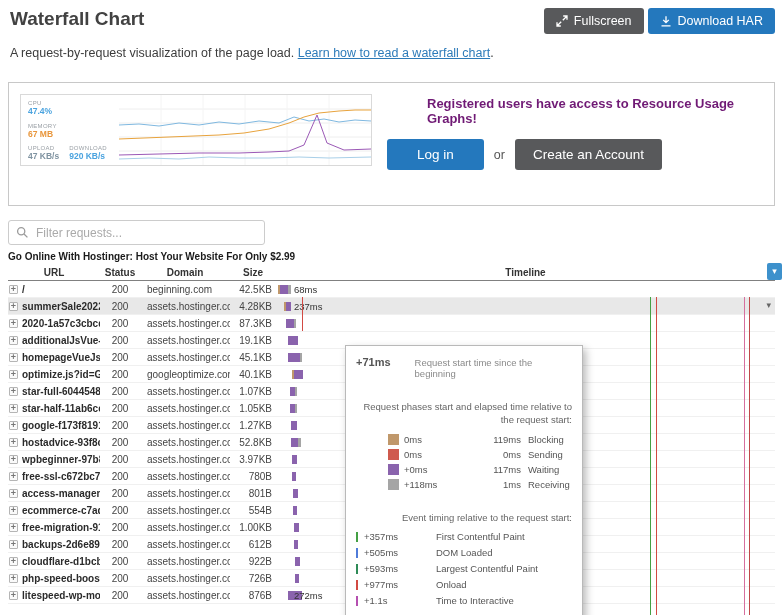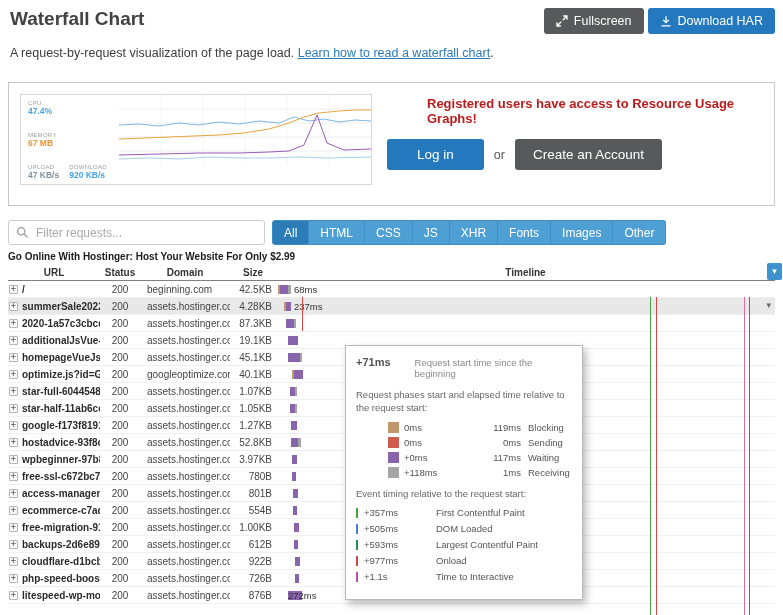--- a/index.html
+++ b/index.html
@@ -13,30 +13,30 @@
   .top-actions { display:flex; gap:4px; }
   .btn { border:none; cursor:pointer; font-family:inherit; display:inline-flex; align-items:center; gap:6px; color:#fff; font-size:12.5px; padding:6px 12px; border-radius:3px; }
   .btn-gray { background:#58595b; }
   .btn-blue { background:#2478bd; }
 
   .intro { margin:12px 8px 0 10px; font-size:12.5px; color:#3c3c3c; }
   .intro a { color:#2d7bb9; text-decoration:underline; cursor:pointer; }
 
   
   .promo { margin:22px 8px 0 8px; border:1px solid #c8c8c8; padding:11px; display:flex; gap:15px; height:124px; }
-  .mini-chart { width:352px; height:91px; border:1px solid #d9d9d9; display:flex; flex:none; background:#fff; }
+  .mini-chart { width:352px; height:72px; border:1px solid #d9d9d9; display:flex; flex:none; background:#fff; }
   .mc-left { width:98px; padding:5px 0 4px 7px; display:flex; flex-direction:column; justify-content:space-between; }
   .mc-stat-label { font-size:6px; color:#9aa0a6; letter-spacing:.3px; }
   .mc-stat-value { font-size:8.5px; font-weight:bold; }
   .mc-cpu { color:#4aa3df; } .mc-mem { color:#e8963c; }
   .mc-up { color:#7f93a1; } .mc-down { color:#4aa3df; }
   .mc-updown { display:flex; gap:10px; }
   .mc-svg { flex:1; }
   .promo-right { padding-top:2px; }
-  .promo-heading { font-size:13px; font-weight:bold; color:#b91c1c;padding-left:40px; }
+  .promo-heading { font-size:13px; font-weight:bold; color:#701a75;padding-left:40px; }
   .promo-body { font-size:12.5px; color:#3c3c3c; margin-top:10px; line-height:1.45; max-width:376px; }
   .promo-actions { margin-top:13px; display:flex; align-items:center; }
   .btn-login { background:#2478bd; font-size:13.5px; padding:8px 30px; }
   .or { margin:0 10px; font-size:12.5px; color:#555; }
   .btn-create { background:#58595b; font-size:13.5px; padding:8px 18px; }
 
   
   .filter-row { margin:14px 8px 0; display:flex; align-items:center; }
   .search-wrap { position:relative; }
   .search-input { width:257px; height:25px; border:1px solid #ccc; border-radius:3px; padding:0 8px 0 27px; font-size:12px; color:#333; font-family:inherit; outline:none; }
@@ -71,21 +71,21 @@
 
   
   .overlay { position:absolute; inset:0; pointer-events:none; z-index:3; }
   .vline { position:absolute; width:1px; }
 
   
   .tooltip { position:absolute; left:345px; top:345px; width:238px; background:#fff; border:1px solid #b9b9b9; box-shadow:3px 4px 8px rgba(0,0,0,.28); padding:10px 10px 12px; z-index:6; font-size:9.5px; color:#555; }
   .tt-head { display:flex; align-items:baseline; gap:24px; }
   .tt-start { font-size:11px; color:#555; font-weight:bold; }
   .tt-start-label { color:#8a8a8a; font-size:9.5px; }
-  .tt-section { color:#666; margin:10px 0 7px; line-height:1.35; }
+  .tt-section { color:#666; margin:22px 0 7px; line-height:1.35;text-align:right; }
   .phase-row { display:grid; grid-template-columns:16px 52px 72px auto; align-items:center; margin:4px 0;padding-left:32px; }
   .swatch { width:11px; height:11px; display:inline-block; }
   .p-elapsed { text-align:right; padding-right:7px; }
   .event-row { display:grid; grid-template-columns:8px 72px auto; align-items:center; margin:5px 0; }
   .tick { width:2px; height:10px; display:inline-block; }
 </style>
 </head>
 <body>
 
 <div class="page">
@@ -165,30 +165,20 @@
   <div class="filter-row">
     <div class="search-wrap">
       <span class="search-icon">
         <svg width="13" height="13" viewBox="0 0 13 13">
             <circle cx="5.2" cy="5.2" r="3.6" stroke="#9b9b9b" fill="none" stroke-width="1.3"></circle>
             <path d="M8 8l3.4 3.4" stroke="#9b9b9b" stroke-width="1.3"></path>
           </svg>
       </span>
       <input class="search-input" placeholder="Filter requests..." style="">
     </div>
-    <div class="tabs">
-        <button class="tab active">All</button>
-        <button class="tab">HTML</button>
-        <button class="tab">CSS</button>
-        <button class="tab">JS</button>
-        <button class="tab">XHR</button>
-        <button class="tab">Fonts</button>
-        <button class="tab">Images</button>
-        <button class="tab">Other</button>
-      </div>
   </div>
 
   <div class="ad-line">Go Online With Hostinger: Host Your Website For Only $2.99</div>
 
   <div class="table">
     <div class="thead">
       <div class="th">URL</div>
       <div class="th">Status</div>
       <div class="th">Domain</div>
       <div class="th">Size</div>
@@ -481,21 +471,21 @@
             <span class="expander">+</span>
             <span class="url-text">litespeed-wp-modu...</span>
           </div>
           <div class="c-status">200</div>
           <div class="c-domain">assets.hostinger.com</div>
           <div class="c-size">876B</div>
           <div class="c-timeline">
             <span class="bar" style="left:12px">
               <i style="background:#8a63ad;width:14px"></i>
             </span>
-            <span class="bar-label" style="left:12px">272ms</span>
+            <span class="bar-label" style="left:18px">272ms</span>
           </div>
         </div>
       </div>
   </div>
 
   <div class="overlay">
       <div class="vline" style="left: 302px; top: 297px; height: 34px; background: rgb(210, 74, 67);"></div>
       <div class="vline" style="left: 650px; top: 297px; height: 318px; background: rgb(68, 160, 68);"></div>
       <div class="vline" style="left: 656px; top: 297px; height: 318px; background: rgb(210, 74, 67);"></div>
       <div class="vline" style="left: 744px; top: 297px; height: 318px; background: rgb(214, 111, 158);"></div>

